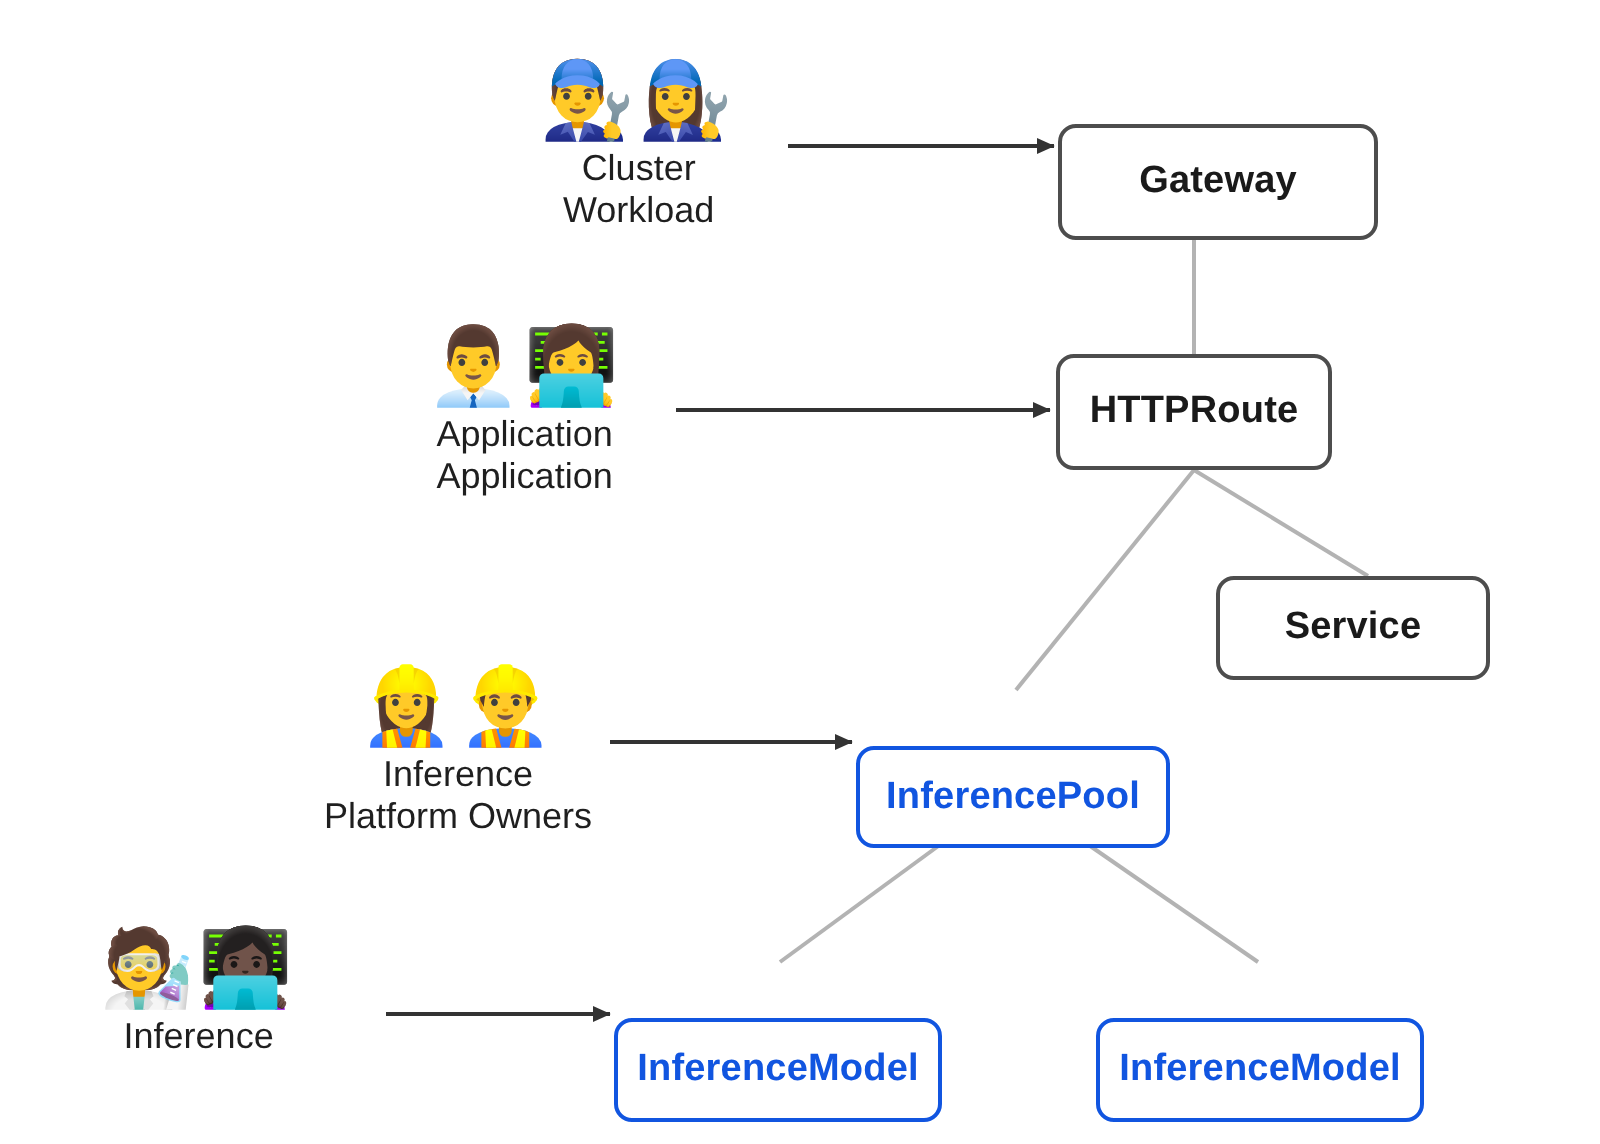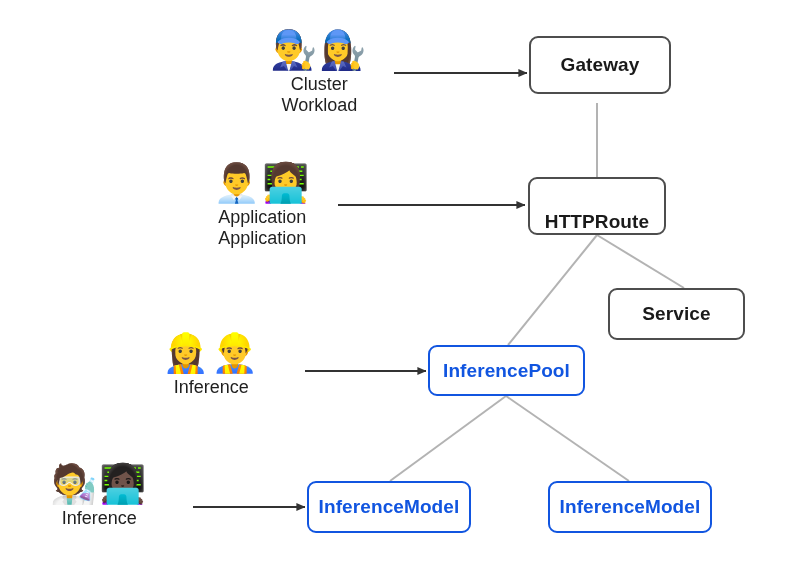--- a/index.html
+++ b/index.html
@@ -34,20 +34,21 @@
     border-radius: 9px;
     z-index: 3;
   }
   .node-gray {
     border: 2px solid #4d4d4d;
     color: #1a1a1a;
   }
   .node-blue {
     border: 2.5px solid #1155e0;
     color: #1155e0;
+    margin-top: 28px;
   }
   .node-label {
     font-size: 19px;
     font-weight: bold;
     letter-spacing: 0.1px;
     white-space: nowrap;
   }
   .persona {
     position: absolute;
     display: flex;
@@ -91,24 +92,24 @@
       </g>
     <g id="arrow-lines">
         <line x1="394" y1="73" x2="527" y2="73" stroke="#333333" stroke-width="2" marker-end="url(#arrowhead)"></line>
         <line x1="338" y1="205" x2="525" y2="205" stroke="#333333" stroke-width="2" marker-end="url(#arrowhead)"></line>
         <line x1="305" y1="371" x2="426" y2="371" stroke="#333333" stroke-width="2" marker-end="url(#arrowhead)"></line>
         <line x1="193" y1="507" x2="305" y2="507" stroke="#333333" stroke-width="2" marker-end="url(#arrowhead)"></line>
       </g>
   </svg>
 
   <div id="nodes-layer">
-      <div class="node node-gray" style="left: 529px; top: 36px; width: 142px; height: 58px;">
+      <div class="node node-gray" style="left: 529px; top: 62px; width: 160px; height: 58px;">
         <span class="node-label">Gateway</span>
       </div>
-      <div class="node node-gray" style="left: 528px; top: 177px; width: 138px; height: 58px; align-items: flex-end;">
+      <div class="node node-gray" style="left: 528px; top: 177px; width: 138px; height: 58px;">
         <span class="node-label">HTTPRoute</span>
       </div>
       <div class="node node-gray" style="left: 608px; top: 288px; width: 137px; height: 52px;">
         <span class="node-label">Service</span>
       </div>
       <div class="node node-blue" style="left: 428px; top: 345px; width: 157px; height: 51px;">
         <span class="node-label">InferencePool</span>
       </div>
       <div class="node node-blue" style="left: 307px; top: 481px; width: 164px; height: 52px;">
         <span class="node-label">InferenceModel</span>
@@ -124,20 +125,21 @@
         <div class="persona-label" style="margin-top: 0px;">Workload</div>
       </div>
       <div class="persona" style="left: 213px; top: 161px;">
         <div class="persona-emojis">👨‍💼👩‍💻</div>
         <div class="persona-label">Application</div>
         <div class="persona-label" style="margin-top: 0px;">Application</div>
       </div>
       <div class="persona" style="left: 162px; top: 331px;">
         <div class="persona-emojis">👷‍♀️👷‍♂️</div>
         <div class="persona-label">Inference</div>
+        <div class="persona-label" style="margin-top: 0px;">Platform Owners</div>
       </div>
       <div class="persona" style="left: 50px; top: 462px;">
         <div class="persona-emojis">🧑‍🔬👩🏿‍💻</div>
         <div class="persona-label">Inference</div>
       </div>
     </div>
 
 </div>
 
 </body></html>

